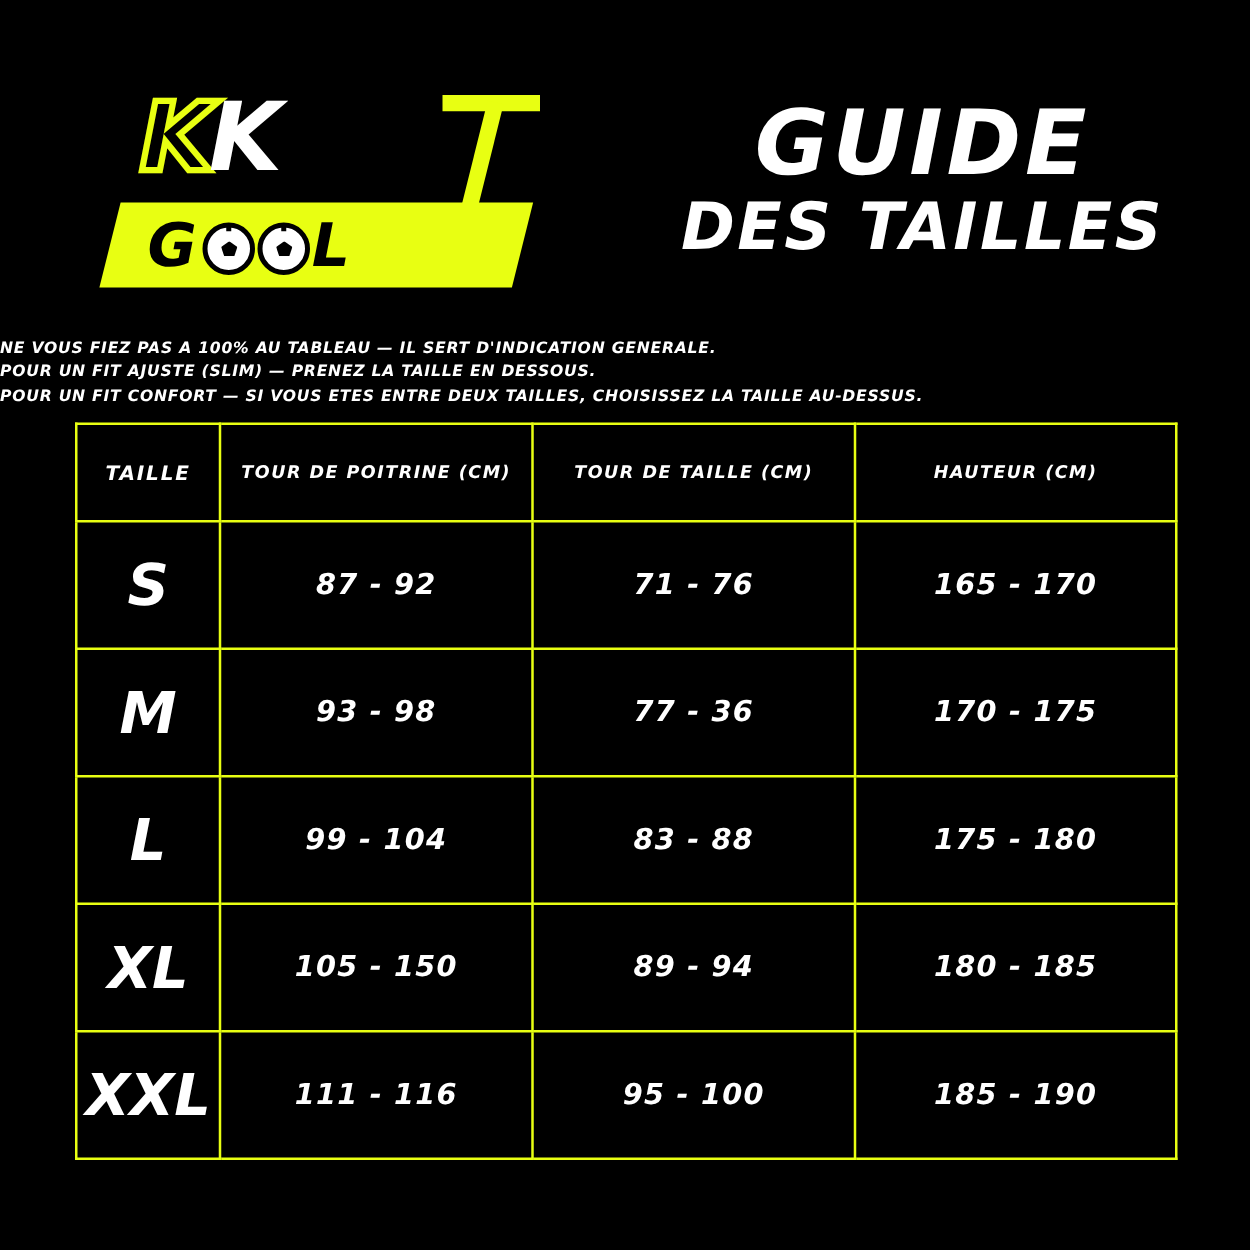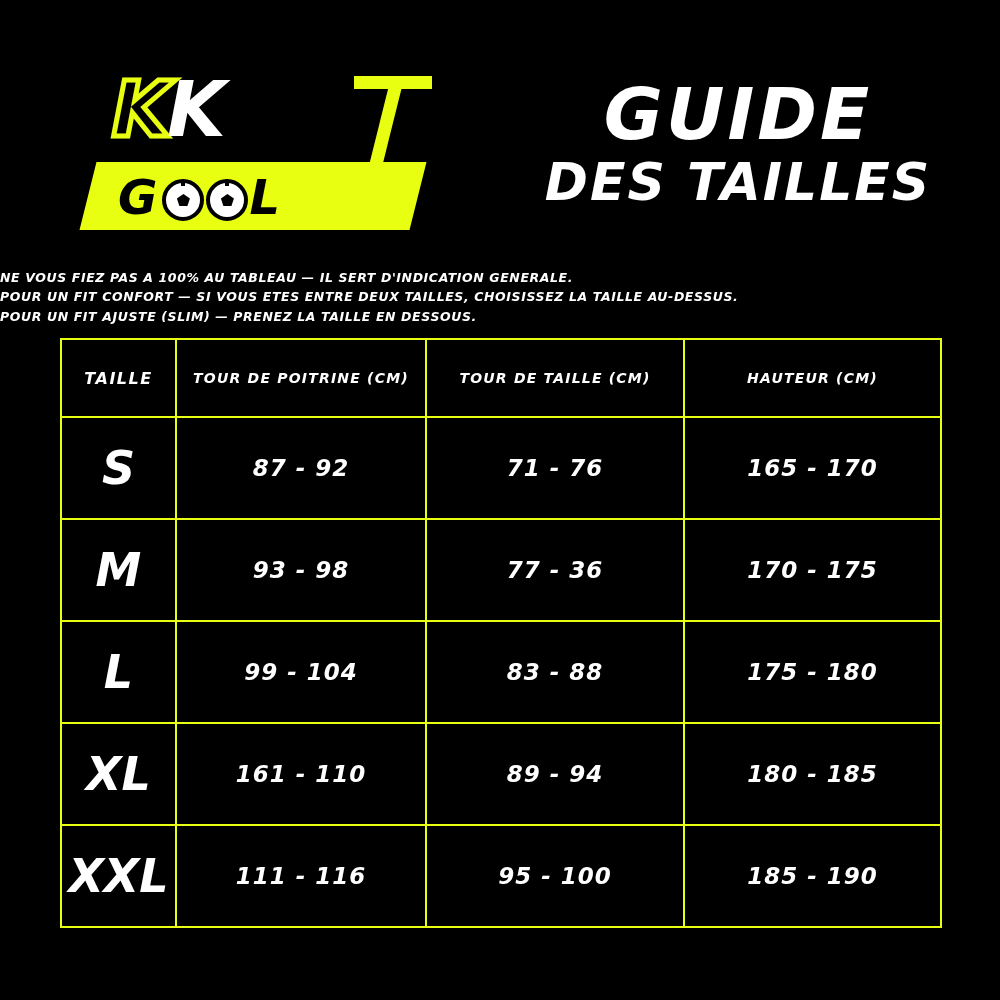--- a/index.html
+++ b/index.html
@@ -246,22 +246,22 @@
 
     <div class="title">
       <div class="line1">GUIDE</div>
       <div class="line2">DES TAILLES</div>
     </div>
 
   </div>
 
   <div class="notes">
     <div>NE VOUS FIEZ PAS A 100% AU TABLEAU — IL SERT D'INDICATION GENERALE.</div>
+    <div>POUR UN FIT AJUSTE (SLIM) — PRENEZ LA TAILLE EN DESSOUS.</div>
     <div>POUR UN FIT CONFORT — SI VOUS ETES ENTRE DEUX TAILLES, CHOISISSEZ LA TAILLE AU-DESSUS.</div>
-    <div>POUR UN FIT AJUSTE (SLIM) — PRENEZ LA TAILLE EN DESSOUS.</div>
   </div>
 
   <div class="table-wrap">
     <table class="size-table">
       <colgroup>
         <col class="c1">
           <col class="c2">
           <col class="c3">
           <col class="c4">
       </colgroup>
@@ -287,21 +287,21 @@
           <td>170 - 175</td>
         </tr>
         <tr>
           <td class="size-label">L</td>
           <td>99 - 104</td>
           <td>83 - 88</td>
           <td>175 - 180</td>
         </tr>
         <tr>
           <td class="size-label">XL</td>
-          <td>161 - 110</td>
+          <td>105 - 150</td>
           <td>89 - 94</td>
           <td>180 - 185</td>
         </tr>
         <tr>
           <td class="size-label">XXL</td>
           <td>111 - 116</td>
           <td>95 - 100</td>
           <td>185 - 190</td>
         </tr>
       </tbody>

